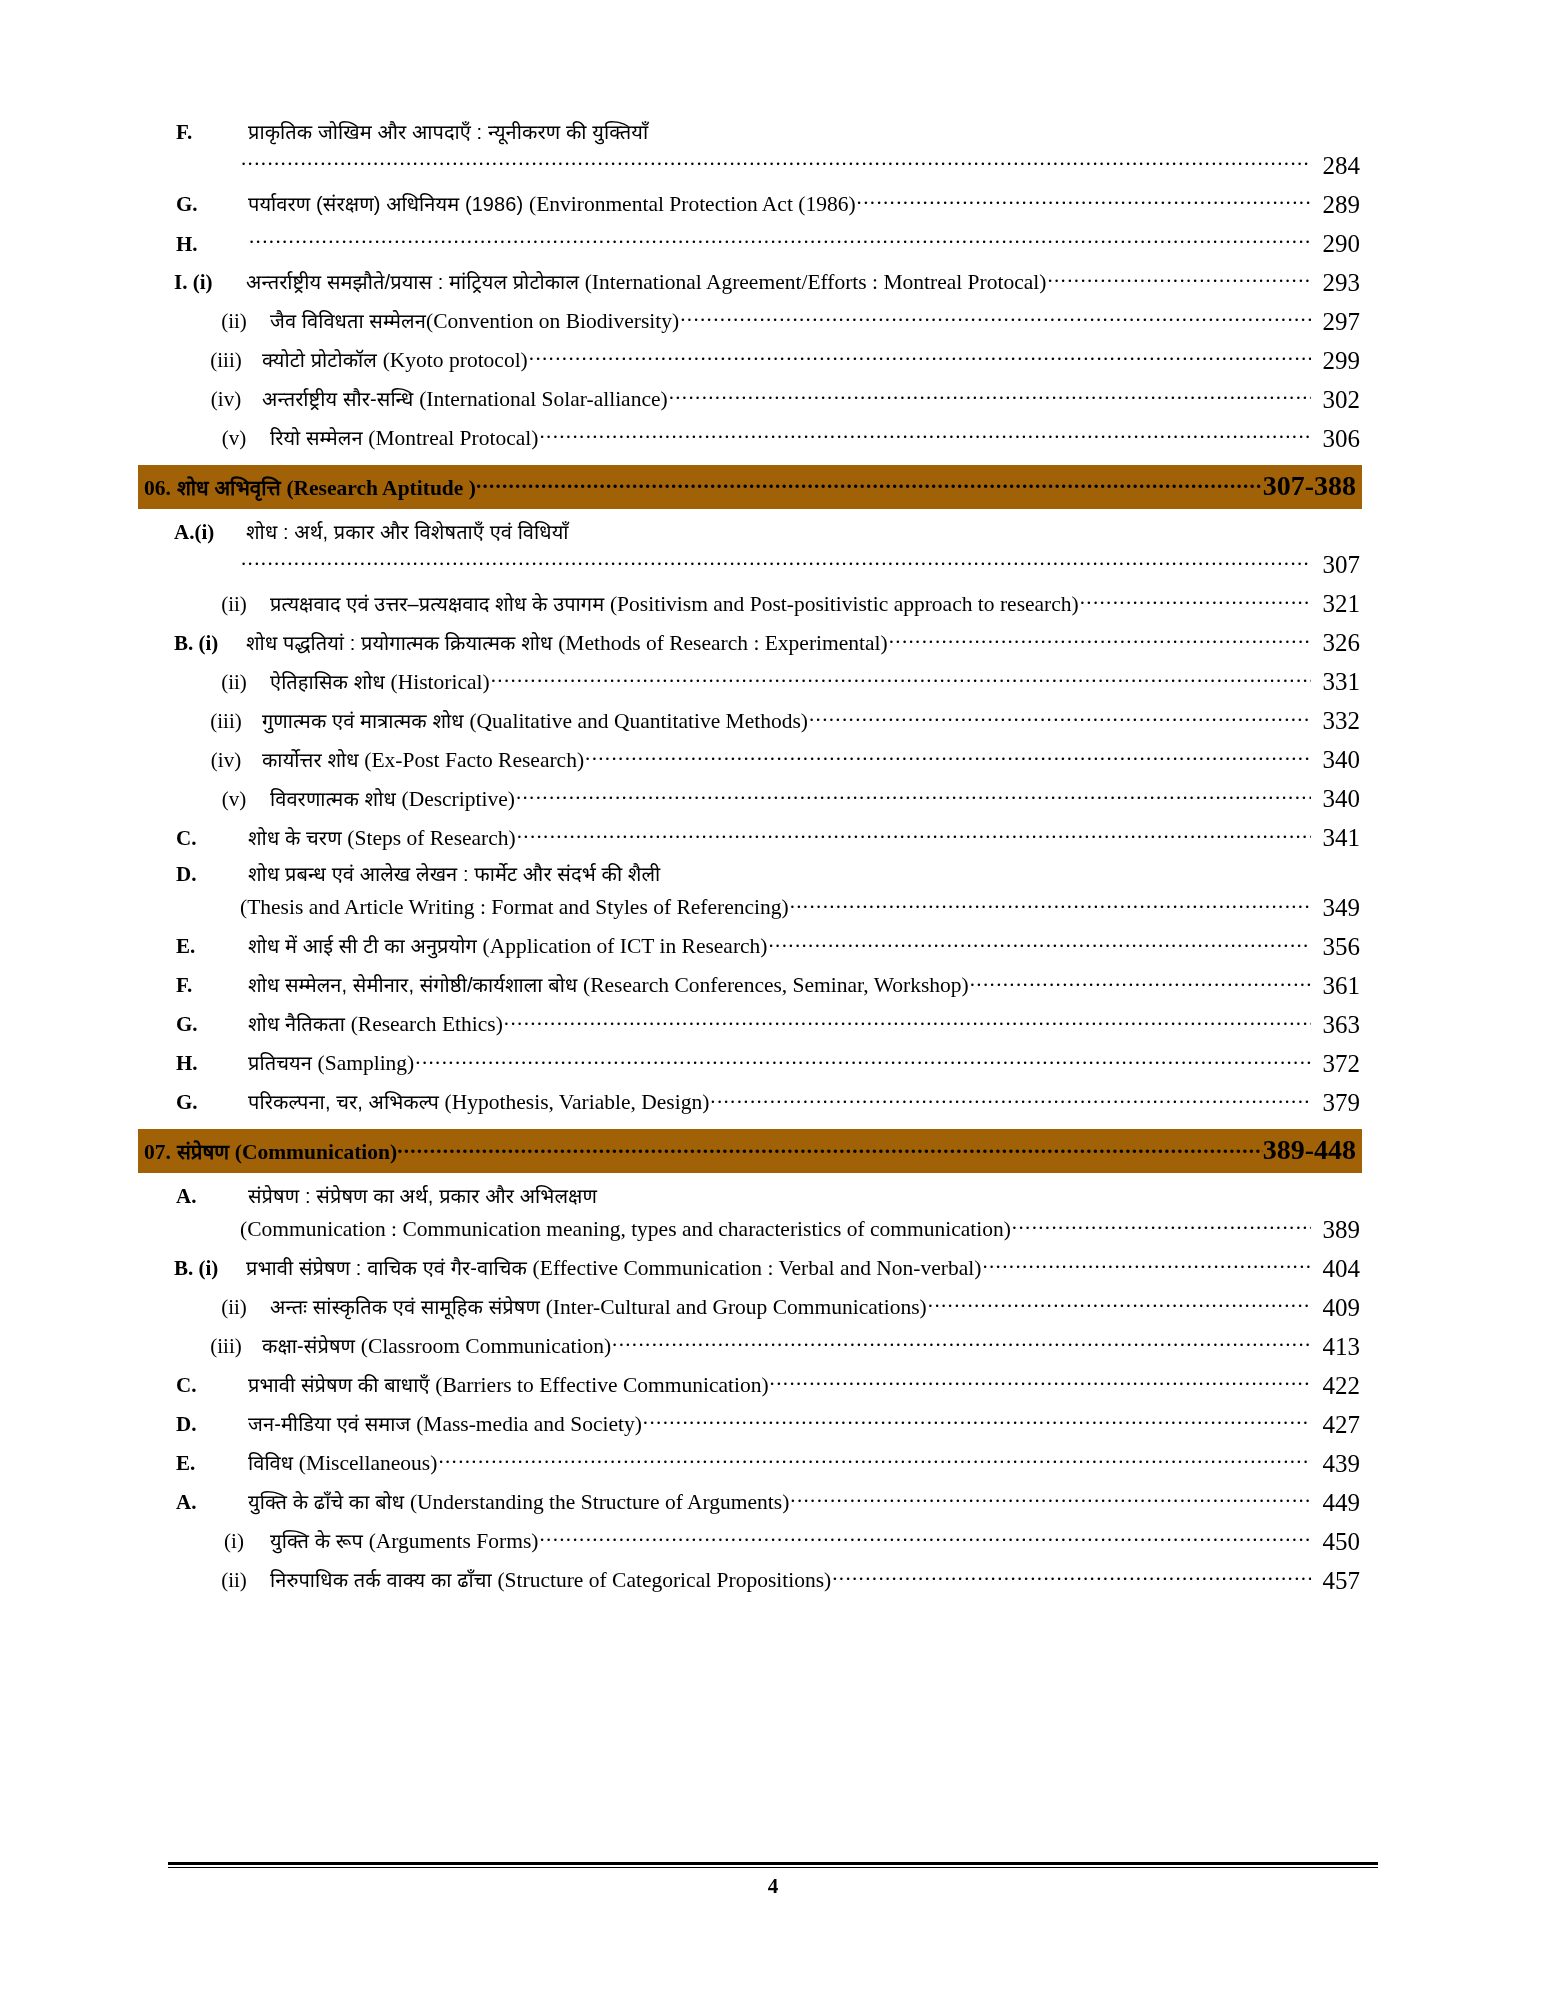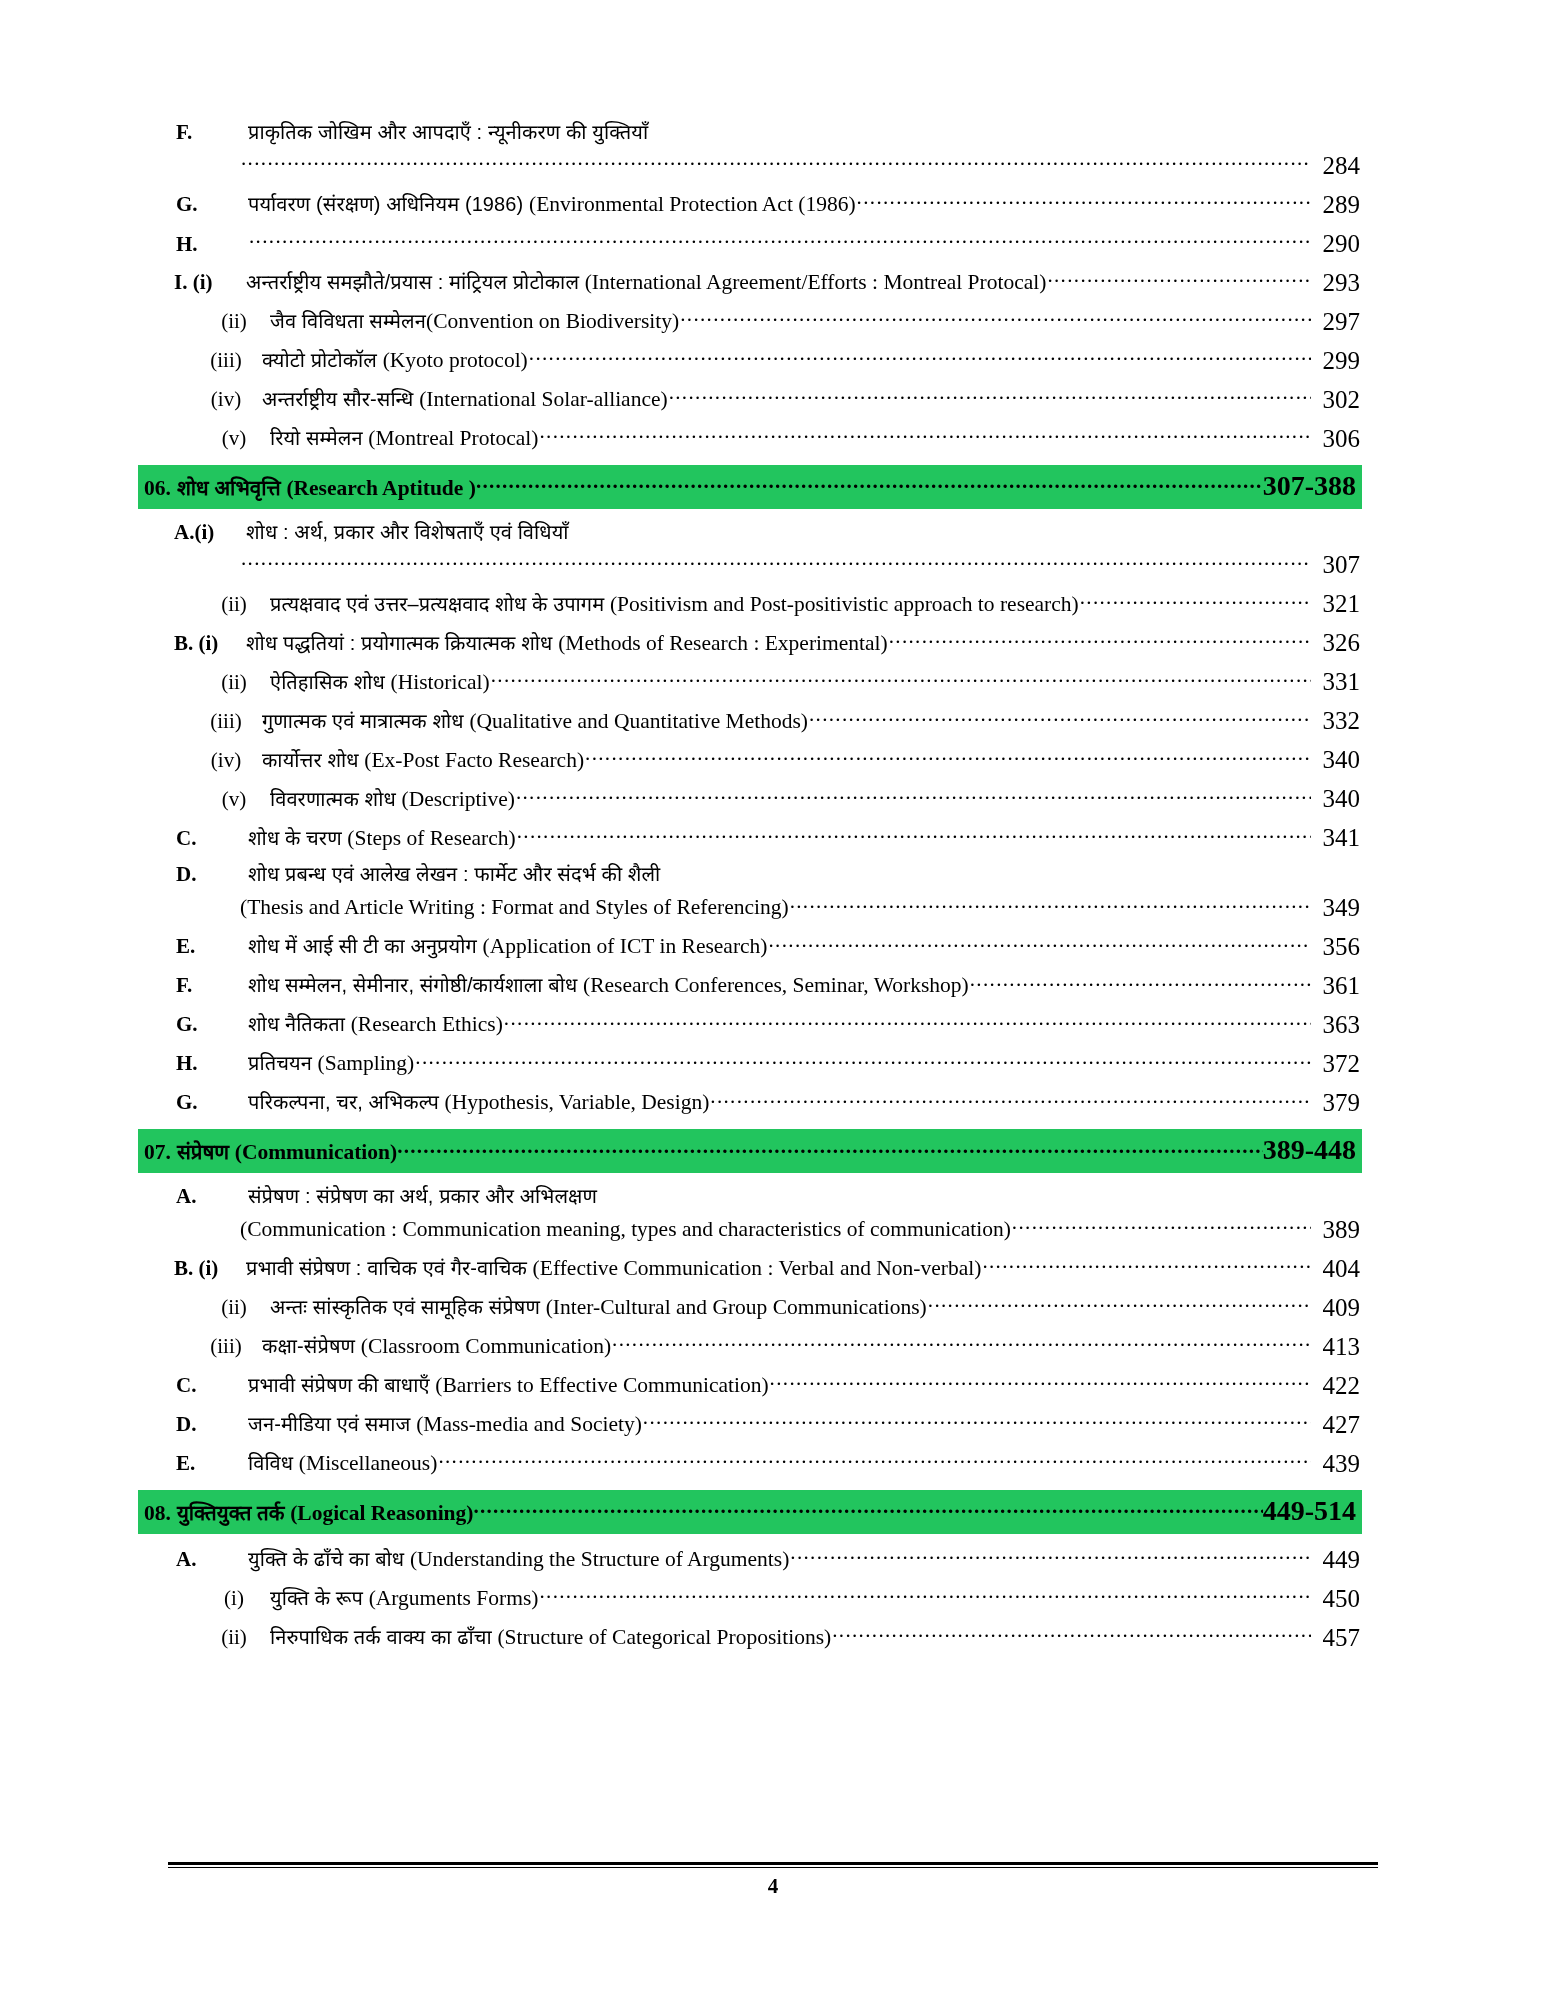--- a/index.html
+++ b/index.html
@@ -92,21 +92,21 @@
     text-align: right;
     min-width: 48px;
     white-space: nowrap;
   }
 
   
   .cont .marker { width: 72px; }
 
   
   .secbar {
-    background: #22c55e;
+    background: #a16207;
     display: flex;
     align-items: baseline;
     box-sizing: border-box;
     padding: 5px 6px 7px 6px;
     margin: 10px 0 9px -30px;
     width: 1224px;
     font-weight: bold;
   }
   .secbar .secnum {
     flex: 0 0 auto;
@@ -423,26 +423,20 @@
         </span>
       </div>
       <div class="row">
         <span class="marker lvlA">E.</span>
         <span class="entry">
           <span class="label"><span class="dev">विविध </span><span>(Miscellaneous)</span></span>
           <span class="leader"></span>
           <span class="pageno">439</span>
         </span>
       </div>
-      <div class="secbar">
-        <span class="secnum">08.</span>
-        <span class="seclabel"><span class="dev">युक्तियुक्त तर्क </span><span>(Logical Reasoning)</span></span>
-        <span class="leader"></span>
-        <span class="pageno">449-514</span>
-      </div>
       <div class="row">
         <span class="marker lvlA">A.</span>
         <span class="entry">
           <span class="label"><span class="dev">युक्ति के ढाँचे का बोध </span><span>(Understanding the Structure of Arguments)</span></span>
           <span class="leader"></span>
           <span class="pageno">449</span>
         </span>
       </div>
       <div class="row">
         <span class="marker lvlRom">(i)</span>

